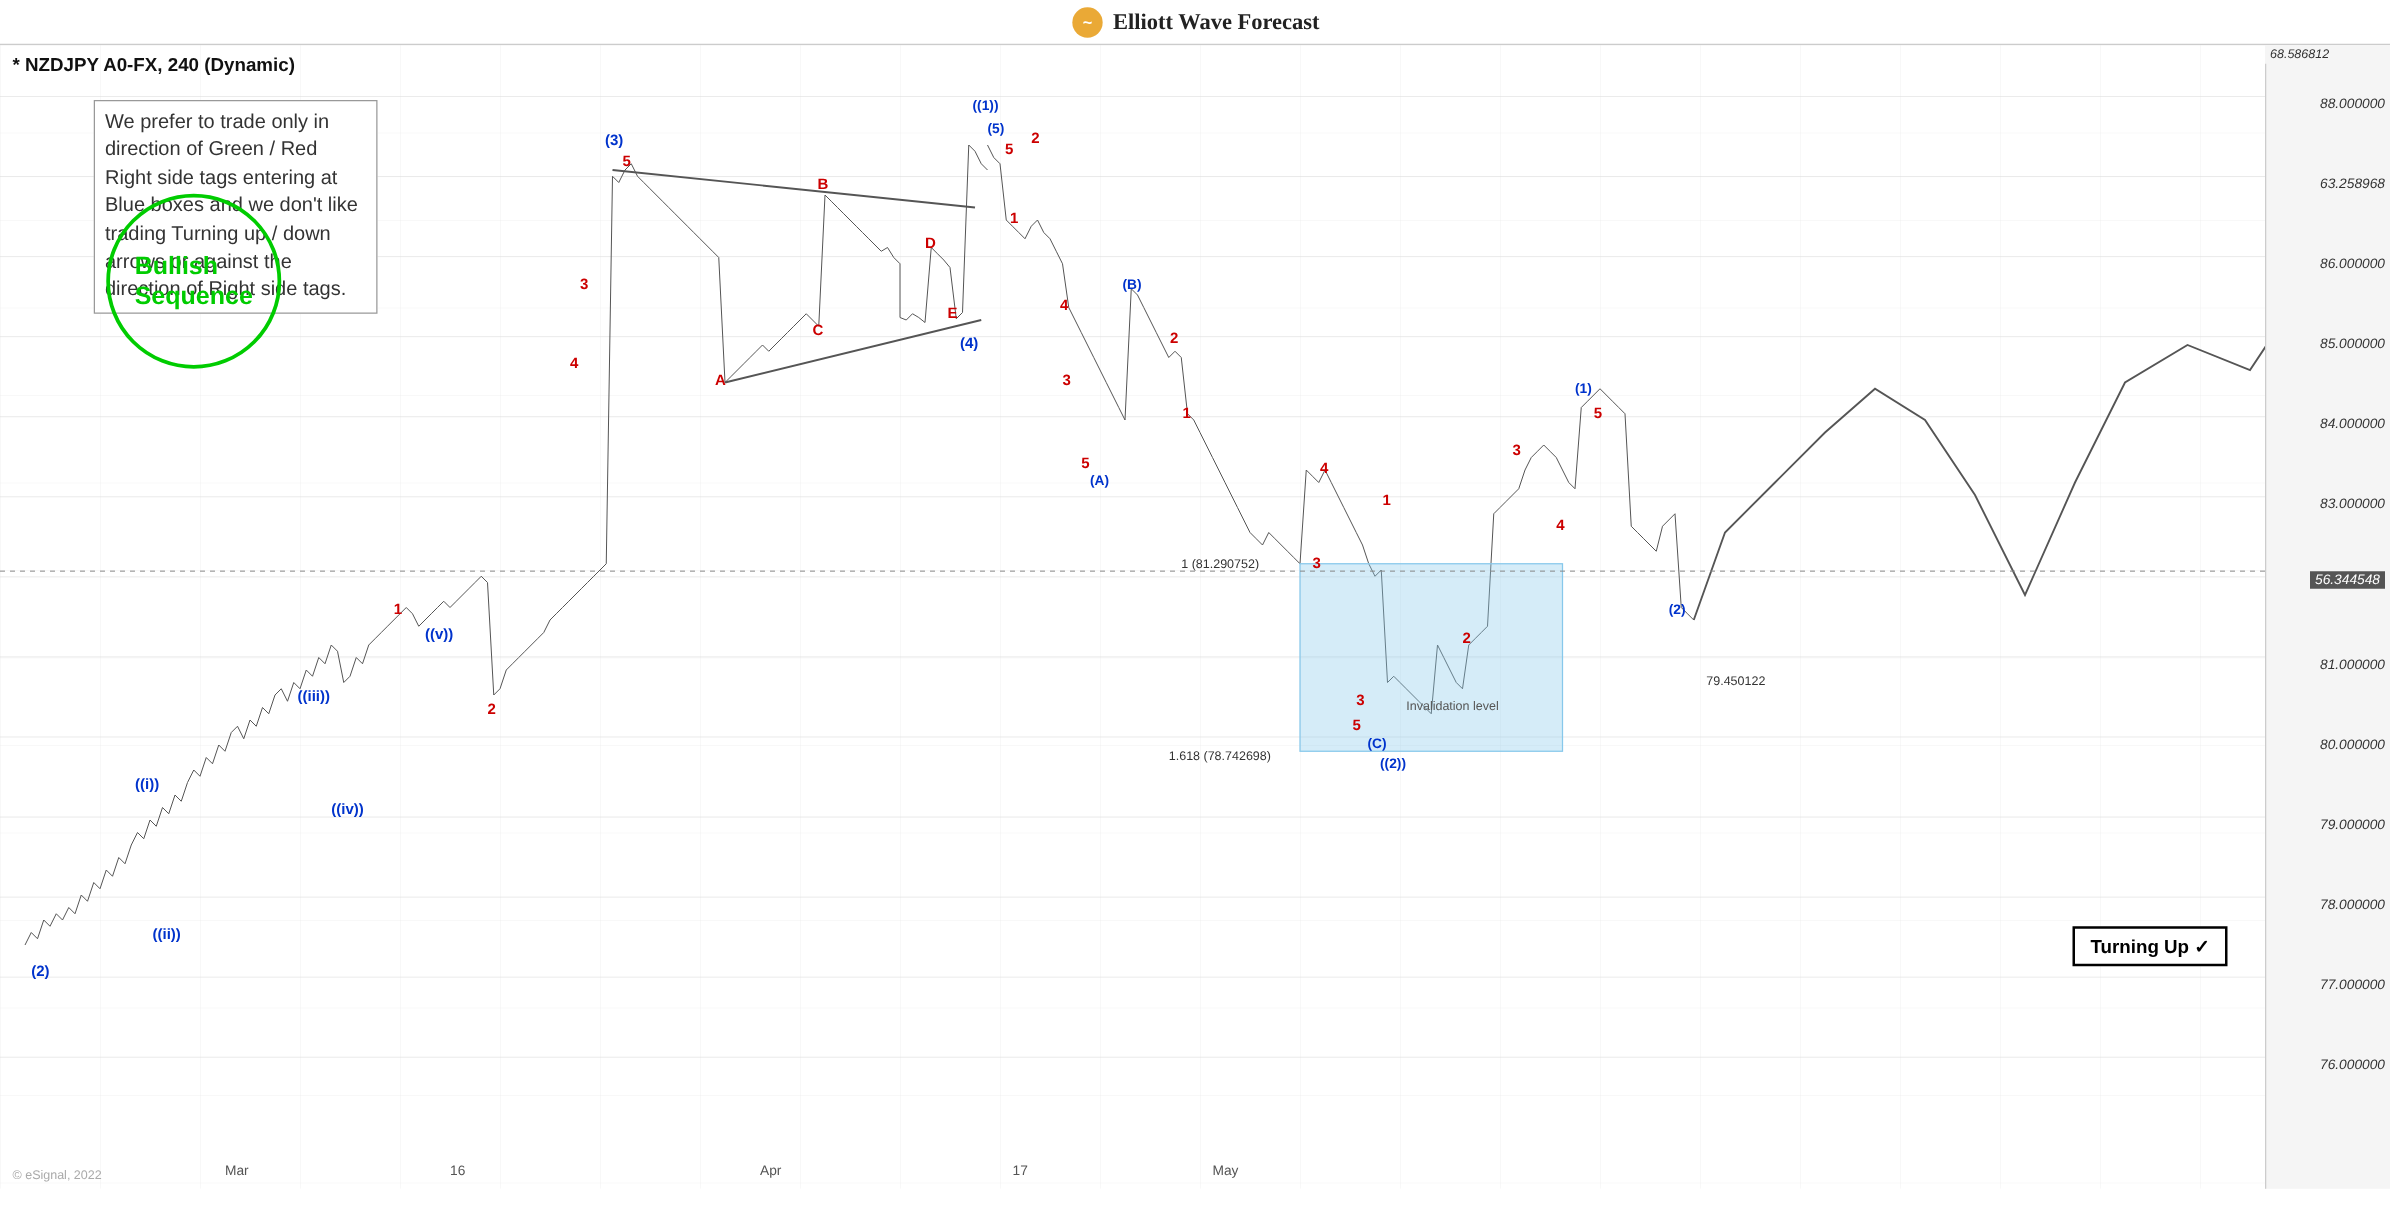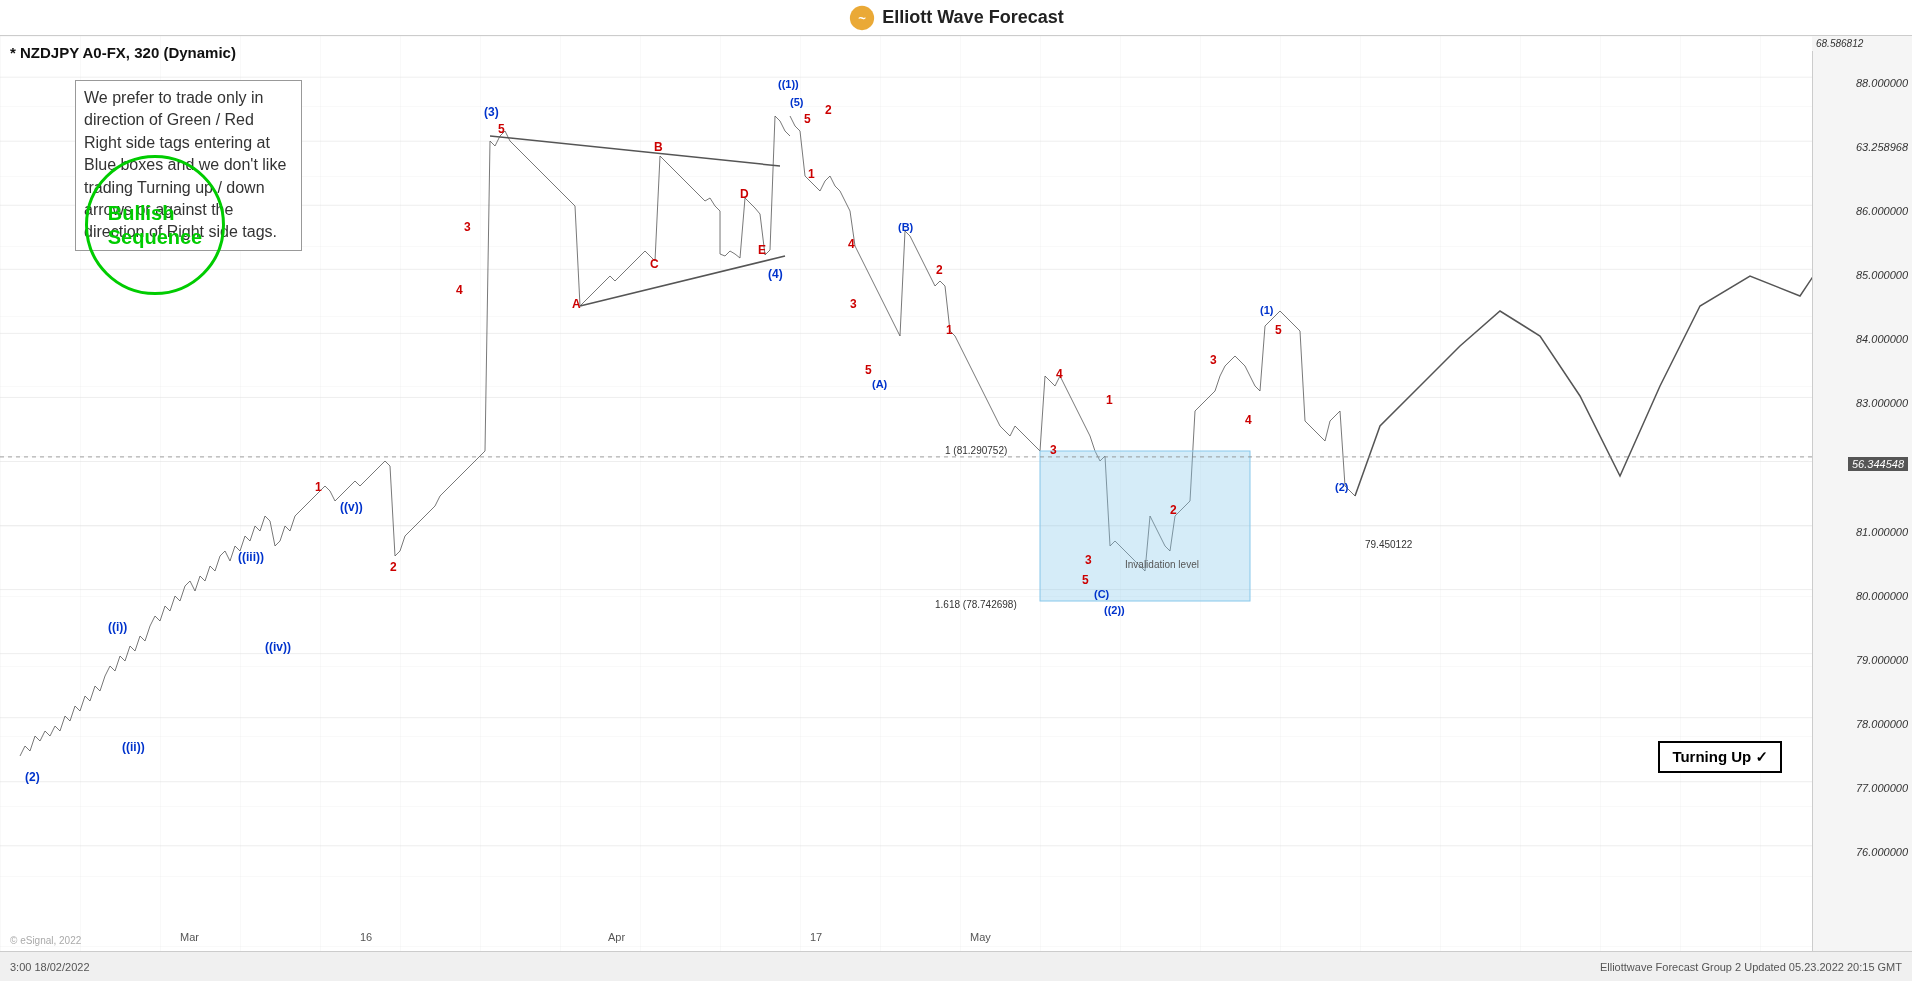--- a/index.html
+++ b/index.html
@@ -34,20 +34,21 @@
       gap: 6px;
     }
     #logo-icon {
       width: 28px;
       height: 28px;
     }
     #header-title {
       font-size: 18px;
       font-weight: bold;
       color: #222;
+      font-family: Liberation Serif, serif;
     }
     
     #price-axis {
       position: absolute;
       top: 36px;
       right: 0;
       width: 100px;
       bottom: 30px;
       background: #f5f5f5;
       border-left: 1px solid #ccc;
@@ -282,21 +283,21 @@
     <text x="1275" y="298" font-size="12" font-weight="bold" fill="#cc0000">5</text>
     <text x="1335" y="455" font-size="11" font-weight="bold" fill="#0033cc">(2)</text>
 
     <text x="1125" y="532" font-size="10" fill="#555">Invalidation level</text>
 
     <text x="945" y="418" font-size="10" fill="#333">1 (81.290752)</text>
     <text x="935" y="572" font-size="10" fill="#333">1.618 (78.742698)</text>
     <text x="1365" y="512" font-size="10" fill="#333">79.450122</text>
   </svg>
 
-  <div id="chart-title">* NZDJPY A0-FX, 320 (Dynamic)</div>
+  <div id="chart-title">* NZDJPY A0-FX, 240 (Dynamic)</div>
 
   <div id="info-box">
     <span>We prefer to trade only in direction of Green / Red Right side tags entering at Blue boxes and we don't like trading Turning up / down arrows or against the direction of Right side tags.</span>
   </div>
 
   <div id="bullish-circle">
     <div id="bullish-text">Bullish<br>Sequence</div>
   </div>
 
   <div id="price-axis">
@@ -323,20 +324,16 @@
   </div>
 
   <div style="position:absolute;bottom:30px;left:0;right:100px;height:28px;display:flex;align-items:center;">
     <span style="position:absolute;left:180px;font-size:11px;color:#555;">Mar</span>
     <span style="position:absolute;left:360px;font-size:11px;color:#555;">16</span>
     <span style="position:absolute;left:608px;font-size:11px;color:#555;">Apr</span>
     <span style="position:absolute;left:810px;font-size:11px;color:#555;">17</span>
     <span style="position:absolute;left:970px;font-size:11px;color:#555;">May</span>
   </div>
 
-  <div id="bottom-bar">
-    <span>3:00  18/02/2022</span>
-    <span>Elliottwave Forecast Group 2 Updated 05.23.2022 20:15 GMT</span>
-  </div>
 
   <div id="watermark">© eSignal, 2022</div>
 
 </div>
 
 </body></html>

